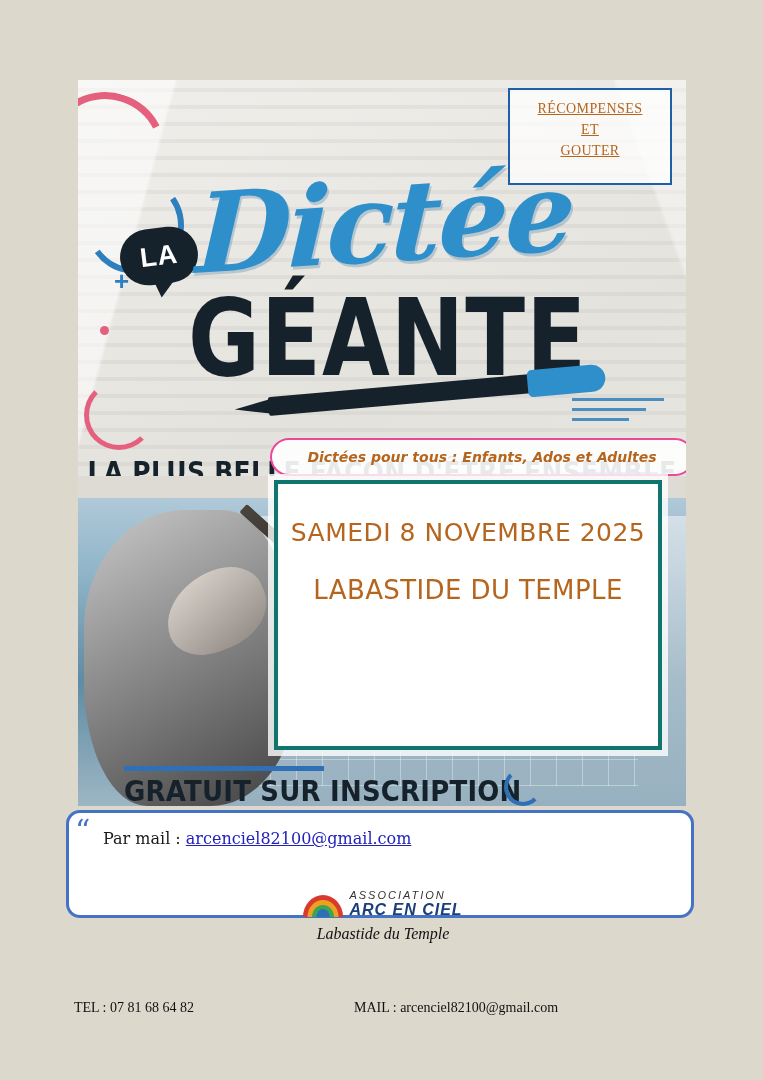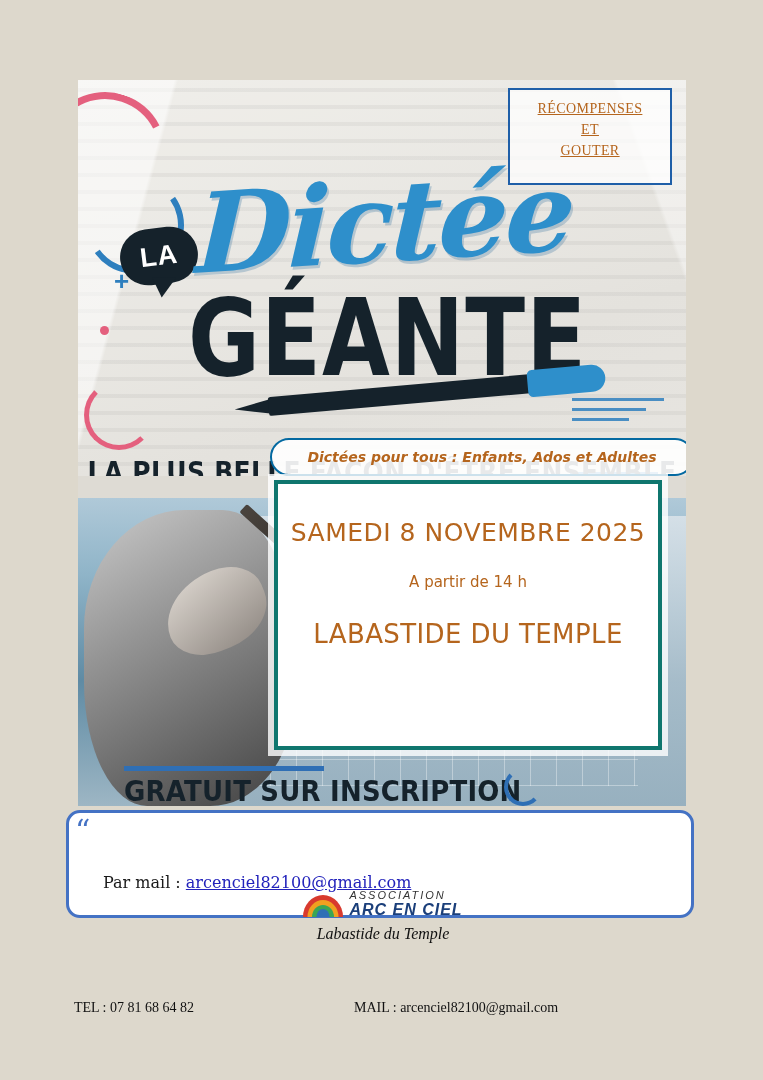--- a/index.html
+++ b/index.html
@@ -238,21 +238,21 @@
     width: 88px; height: 3px;
     background: #2e7fbe;
     box-shadow: 0 8px 0 #2e7fbe, 0 16px 0 #2e7fbe;
   }
 
   
   .audience {
     position: absolute;
     left: 192px; top: 358px;
     width: 400px;
-    border: 2px solid #0369a1;
+    border: 2px solid #ec4899;
     border-radius: 26px;
     background: rgba(255,255,255,.9);
     text-align: center;
     padding: 9px 10px;
     color: #b5651d;
     font-family: "DejaVu Sans", sans-serif;
     font-style: italic;
     font-weight: 700;
     font-size: 14px;
   }
@@ -404,21 +404,20 @@
     border-radius: 14px;
     background: #fff;
     box-sizing: border-box;
     padding: 16px 0 0 34px;
   }
   .contact-line {
     font-family: "DejaVu Serif", serif;
     font-size: 16px;
     color: #1a1a1a;
     margin-bottom: 22px;
-    margin-top: 44px;
   }
   .contact-line a {
     color: #2222bb;
     text-decoration: underline;
   }
   .quote-mark {
     position: absolute;
     left: 6px; top: 0px;
     color: #4472c4;
     font-size: 30px;
@@ -537,21 +536,20 @@
     <div class="grid"></div>
     <div class="hand"></div>
     <div class="thumb"></div>
     <div class="pencil"></div>
   </div>
 
   <div class="audience">Dictées pour tous : Enfants, Ados et Adultes</div>
 
   <div class="info-card">
     <div class="info-date">SAMEDI 8 NOVEMBRE 2025</div>
-    <div class="info-time">A partir de 14 h</div>
     <div class="info-city">LABASTIDE DU TEMPLE</div>
   </div>
 
   <div class="free-bar">
     <div class="rule"></div>
     <div class="txt">GRATUIT SUR INSCRIPTION</div>
     <div class="swirl"></div>
   </div>
 </div>
 

